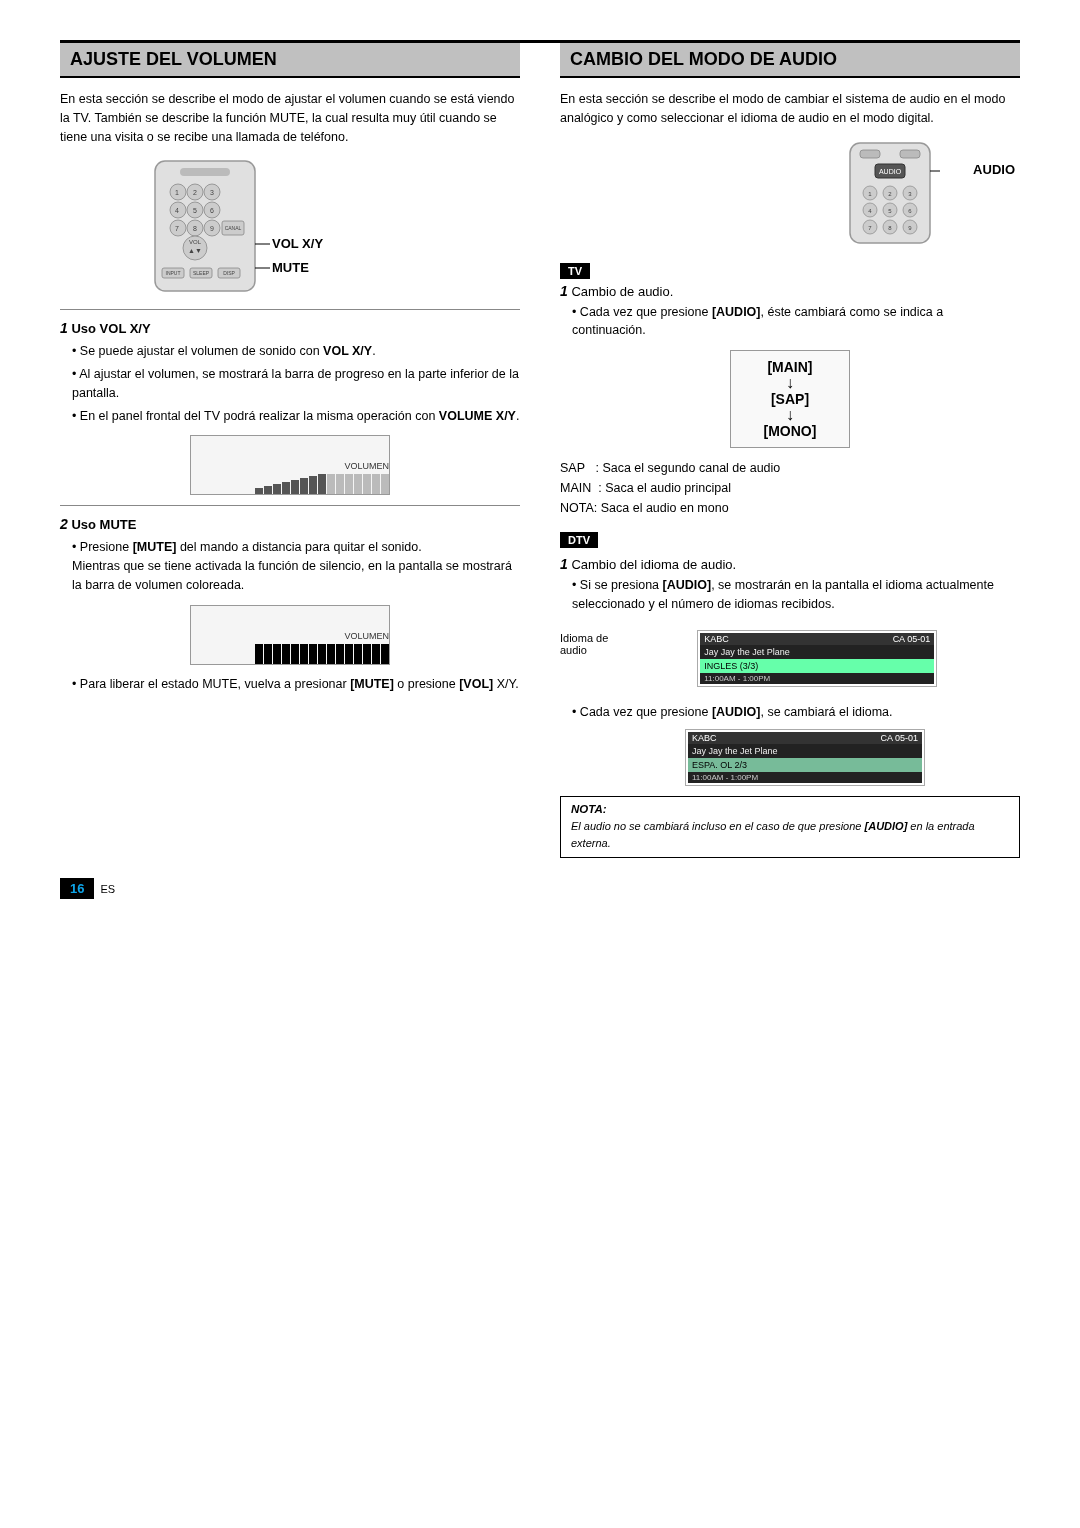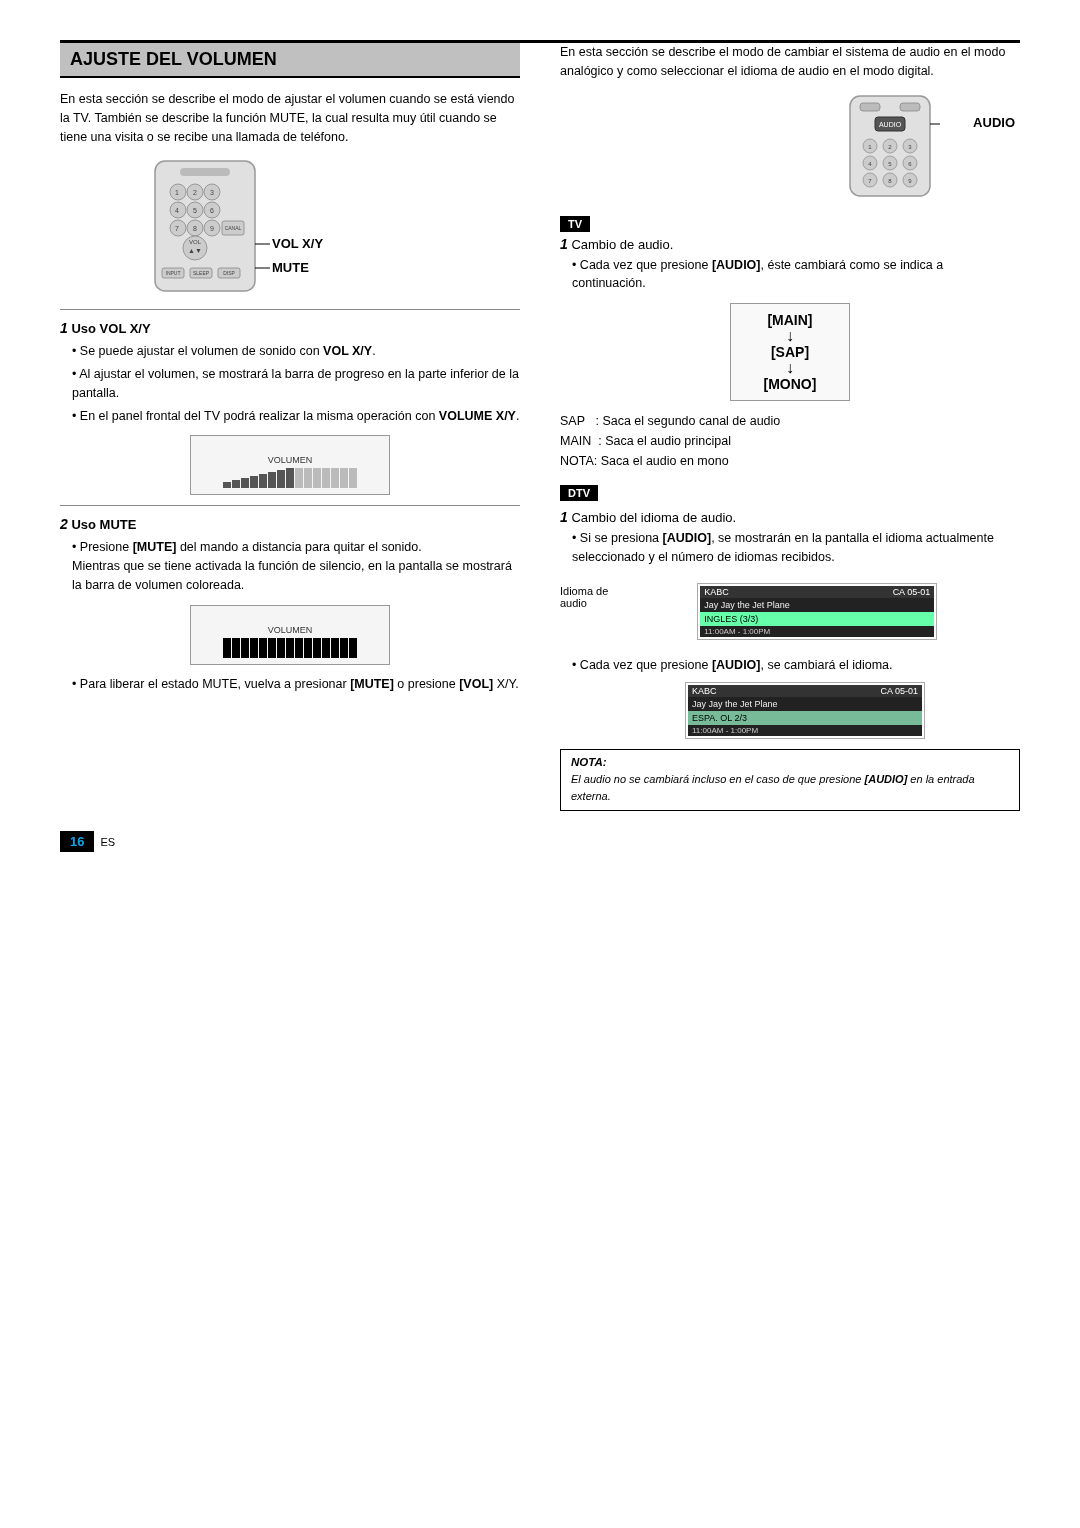--- a/index.html
+++ b/index.html
@@ -78,23 +78,23 @@
     }
 
     
     .vol-bar-container {
       border: 1px solid #999;
       margin: 10px auto;
       width: 200px;
       height: 60px;
       display: flex;
       flex-direction: column;
-      align-items: center;
+      align-items: flex-end;
       justify-content: flex-end;
-      padding-bottom: 6px;
+      padding-bottom: 0;
       background: #f5f5f5;
     }
 
     .vol-label-small {
       font-size: 9px;
       color: #333;
       margin-bottom: 3px;
     }
 
     .vol-bar-normal {
@@ -411,20 +411,21 @@
         <div class="bar" style="height:20px;"></div>
       </div>
     </div>
 
     <ul class="bullet-list">
       <li>Para liberar el estado MUTE, vuelva a presionar <strong>[MUTE]</strong> o presione <strong>[VOL]</strong> X/Y.</li>
     </ul>
   </div>
 
   <div class="col-right">
+    <div class="section-title">CAMBIO DEL MODO DE AUDIO</div>
 
     <p class="section-intro">En esta sección se describe el modo de cambiar el sistema de audio en el modo analógico y como seleccionar el idioma de audio en el modo digital.</p>
 
     
     <div style="position:relative; margin: 6px 0 6px 0; display:flex; justify-content:flex-end; align-items:flex-start;">
       <div style="position:relative; display:inline-block; margin-right:80px;">
         <svg width="100" height="110" viewBox="0 0 100 110">
           <rect x="10" y="5" width="80" height="100" rx="10" ry="10" fill="#e0e0e0" stroke="#999" stroke-width="1.5"></rect>
 
           <rect x="20" y="12" width="20" height="8" rx="3" fill="#bbb" stroke="#888" stroke-width="0.8"></rect>

